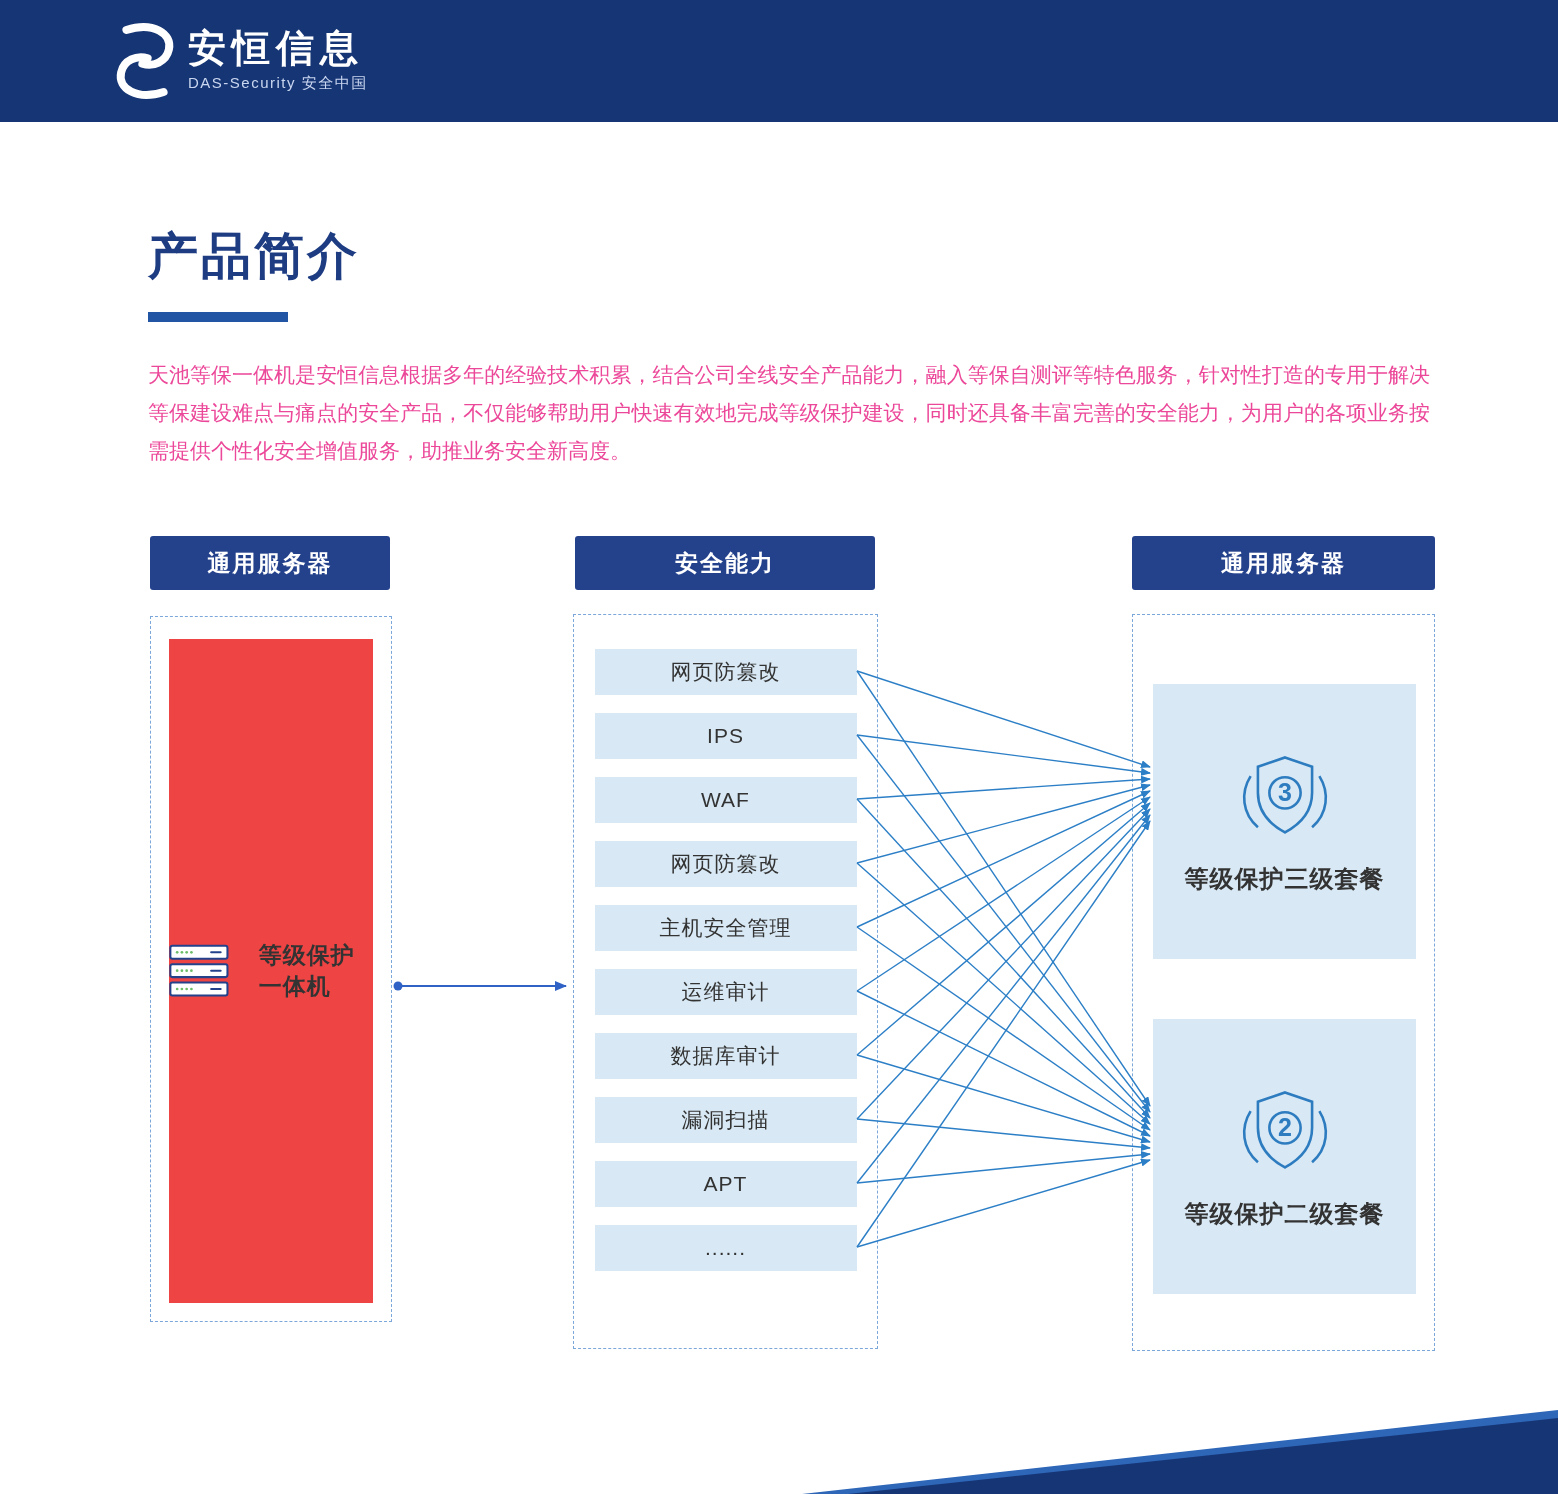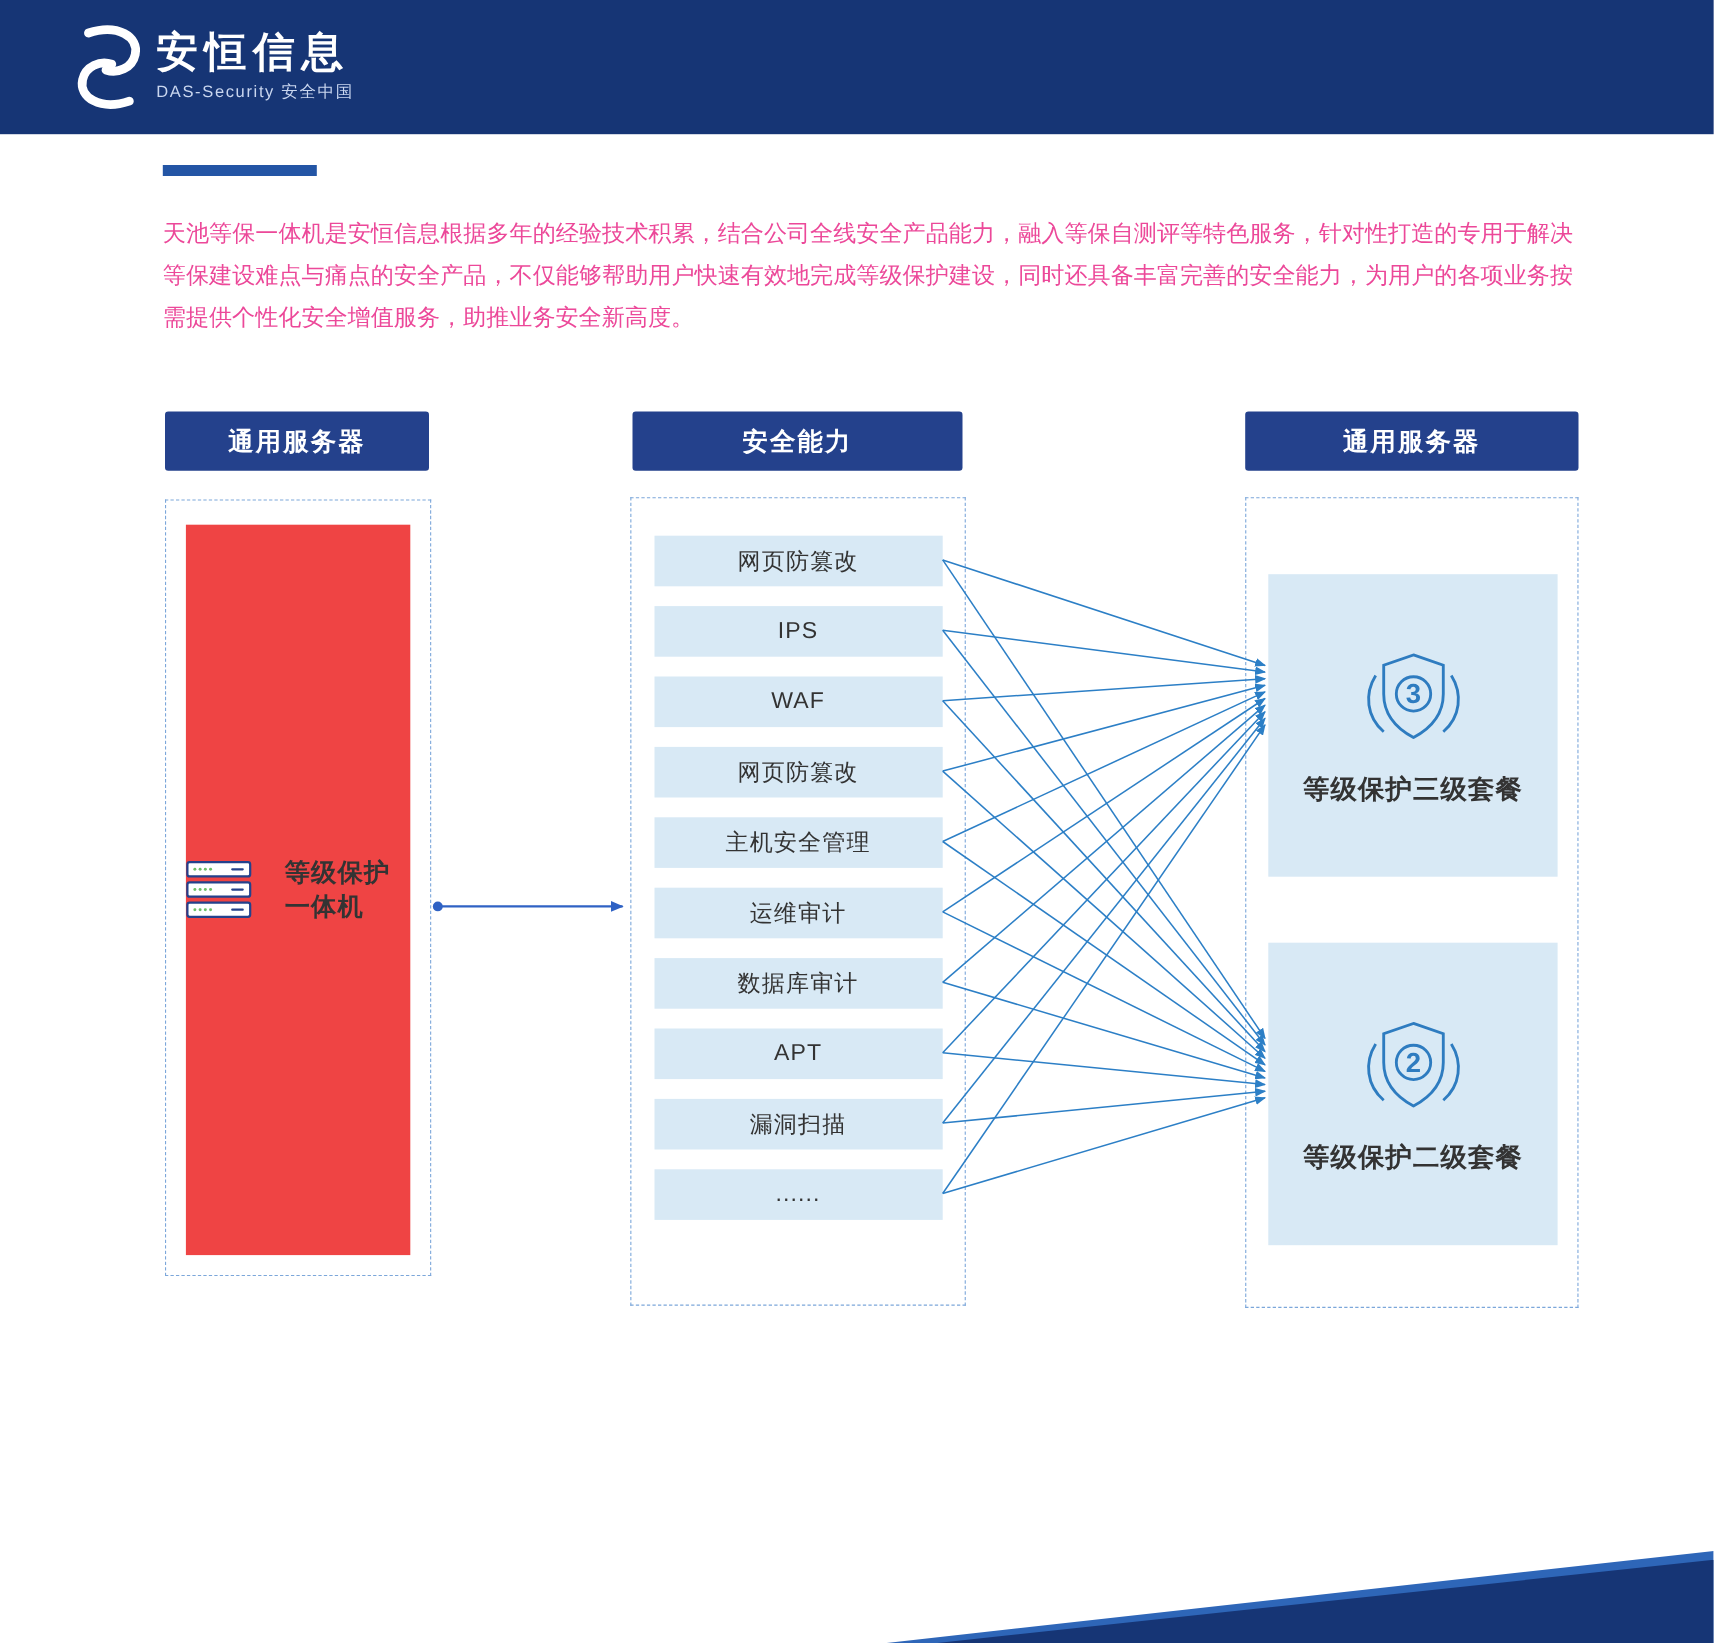--- a/index.html
+++ b/index.html
@@ -8,21 +8,21 @@
     position: relative; overflow: hidden;
     background: #ffffff;
     font-family: "Liberation Sans", "DejaVu Sans", sans-serif;
     color: #333;
   }
 
   
   .topbar {
     height: 122px; background: #163575;
     display: flex; align-items: center;
-    padding-left: 68px; box-sizing: border-box;
+    padding-left: 114px; box-sizing: border-box;
   }
   .logo { display: flex; align-items: center; gap: 12px; }
   .logo-mark { width: 62px; height: 84px; }
   .logo-text { display: flex; flex-direction: column; justify-content: center; }
   .logo-title { color: #fff; font-size: 38px; font-weight: 800; letter-spacing: 6px; line-height: 1.05; }
   .logo-subtitle { color: #c9d6ef; font-size: 15px; letter-spacing: 1.5px; margin-top: 5px; text-align: right; }
 
   
   main { padding: 0 148px; }
   .page-title {
@@ -113,20 +113,21 @@
       </g>
     </svg>
     <div class="logo-text">
       <div class="logo-title">安恒信息</div>
       <div class="logo-subtitle">DAS-Security 安全中国</div>
     </div>
   </div>
 </header>
 
 <main>
+  <h1 class="page-title">产品简介</h1>
   <div class="title-underline"></div>
   <p class="intro">天池等保一体机是安恒信息根据多年的经验技术积累，结合公司全线安全产品能力，融入等保自测评等特色服务，针对性打造的专用于解决等保建设难点与痛点的安全产品，不仅能够帮助用户快速有效地完成等级保护建设，同时还具备丰富完善的安全能力，为用户的各项业务按需提供个性化安全增值服务，助推业务安全新高度。</p>
 
   <section class="diagram">
 
     <div class="badge badge1">通用服务器</div>
     <div class="badge badge2">安全能力</div>
     <div class="badge badge3">通用服务器</div>
 
     <div class="dashed box1">
@@ -163,22 +164,22 @@
 
     <div class="dashed box2">
       <div class="cap-list" id="cap-list">
           <div class="cap-bar">网页防篡改</div>
           <div class="cap-bar">IPS</div>
           <div class="cap-bar">WAF</div>
           <div class="cap-bar">网页防篡改</div>
           <div class="cap-bar">主机安全管理</div>
           <div class="cap-bar">运维审计</div>
           <div class="cap-bar">数据库审计</div>
+          <div class="cap-bar">漏洞扫描</div>
           <div class="cap-bar">APT</div>
-          <div class="cap-bar">漏洞扫描</div>
           <div class="cap-bar">......</div>
         </div>
     </div>
 
     <div class="dashed box3">
       <div class="pkg pkg1">
         <svg class="shield" viewBox="0 0 96 92">
           <g fill="none" stroke="#2E7CC0" stroke-width="2.5">
             <path d="M15 26 C5 42, 7 62, 22 75"></path>
             <path d="M81 26 C91 42, 89 62, 74 75"></path>

